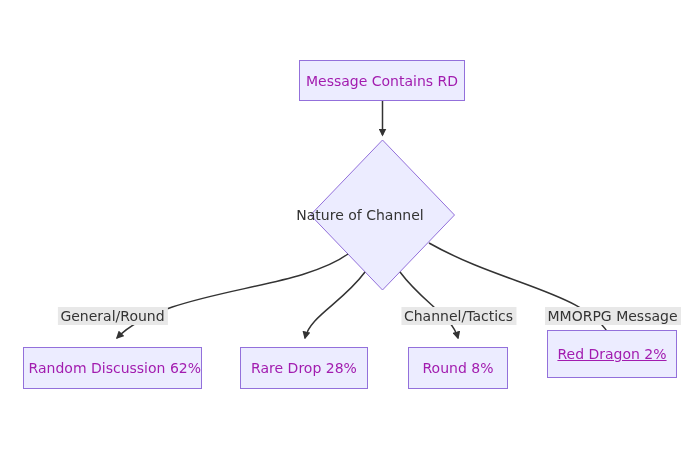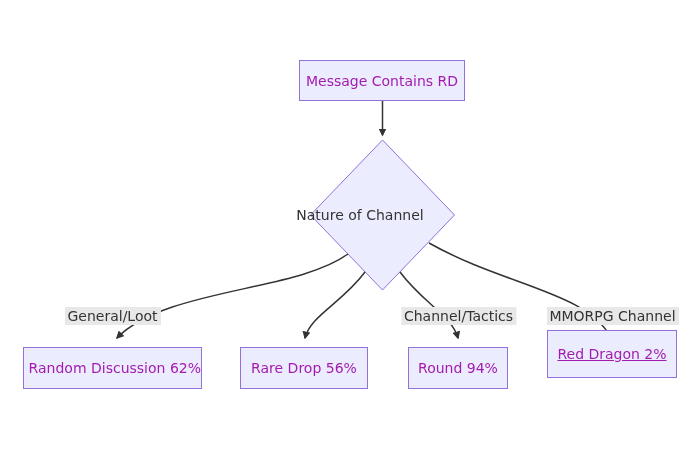--- a/index.html
+++ b/index.html
@@ -91,30 +91,30 @@
     <path class="edge-path" d="M 400,272 C 423,303 452,316 458,338" marker-end="url(#arrow)"></path>
     <path class="edge-path" d="M 429,243 C 505,286 588,292 611,338" marker-end="url(#arrow)"></path>
   </svg>
 
   <div class="node-rect" style="left:299px; top:60px; width:166px; height:41px;">
     <span>Message Contains RD</span>
   </div>
 
   <div class="diamond-label" style="left:360px; top:215px;">Nature of Channel</div>
 
-  <div class="edge-label" style="left:112.5px; top:316px;">General/Loot</div>
+  <div class="edge-label" style="left:112.5px; top:316px;">General/Round</div>
   <div class="edge-label" style="left:458.5px; top:316px;">Channel/Tactics</div>
-  <div class="edge-label" style="left:612.5px; top:316px;">MMORPG Channel</div>
+  <div class="edge-label" style="left:612.5px; top:316px;">MMORPG Message</div>
 
   <div class="node-rect" style="left:23px; top:347px; width:179px; height:42px;justify-content:flex-end;">
     <span>Random Discussion 62%</span>
   </div>
   <div class="node-rect" style="left:240px; top:347px; width:128px; height:42px;">
-    <span>Rare Drop 56%</span>
+    <span>Rare Drop 28%</span>
   </div>
   <div class="node-rect" style="left:408px; top:347px; width:100px; height:42px;">
-    <span>Round 94%</span>
+    <span>Round 8%</span>
   </div>
   <div class="node-rect" style="left:547px; top:330px; width:130px; height:48px;text-decoration:underline;">
     <span>Red Dragon 2%</span>
   </div>
 
 </div>
 
 </body></html>

